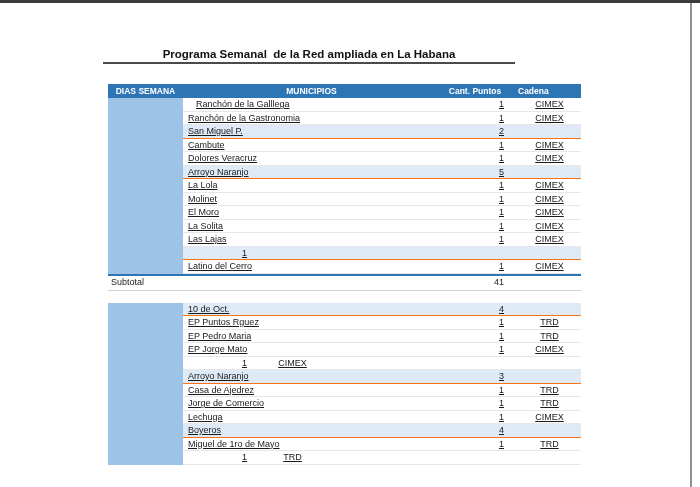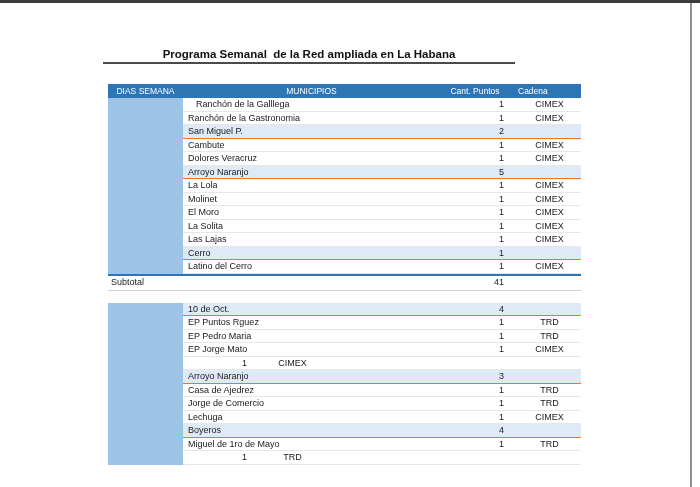--- a/index.html
+++ b/index.html
@@ -27,29 +27,29 @@
   .title-text{
     font-size:11.5px;font-weight:bold;white-space:pre;color:#111;
   }
   .table{
     position:absolute;top:84px;left:108px;width:473px;
     font-size:9px;
   }
   .thead{
     display:flex;height:14px;line-height:14px;
     background:var(--header-blue,#2E75B6);
-    color:#ffffff;font-weight:normal;font-size:8.5px;
+    color:#ffffff;font-weight:bold;font-size:8.5px;
   }
   .th-dias{width:75px;text-align:center;}
   .th-mun{width:257px;text-align:center;}
   .th-cant{width:70px;text-align:center;}
   .th-cad{width:71px;padding-left:8px;box-sizing:border-box;}
   .section{display:flex;}
   .dias-col{width:75px;background:var(--column-blue,#9DC3E6);}
-  .rows{width:398px;}
+  .rows{width:398px;text-decoration:underline;}
   .row{
     display:flex;height:13.5px;line-height:13.5px;
     border-bottom:1px solid #e7e7e7;box-sizing:border-box;
     background:#ffffff;
   }
   .row.hl{
     background:var(--highlight-blue,#DEEAF6);
     border-bottom:1px solid #f97316;
   }
   .cell-mun{width:257px;padding-left:5px;box-sizing:border-box;overflow:hidden;white-space:nowrap;}
@@ -138,21 +138,20 @@
             <div class="cell-mun">La Solita</div>
             <div class="cell-cant">1</div>
             <div class="cell-cad">CIMEX</div>
           </div>
           <div class="row">
             <div class="cell-mun">Las Lajas</div>
             <div class="cell-cant">1</div>
             <div class="cell-cad">CIMEX</div>
           </div>
           <div class="row hl">
-            <div class="cell-mun">Cerro</div>
             <div class="cell-cant">1</div>
             <div class="cell-cad"></div>
           </div>
           <div class="row">
             <div class="cell-mun">Latino del Cerro</div>
             <div class="cell-cant">1</div>
             <div class="cell-cad">CIMEX</div>
           </div>
         </div>
       </div>

